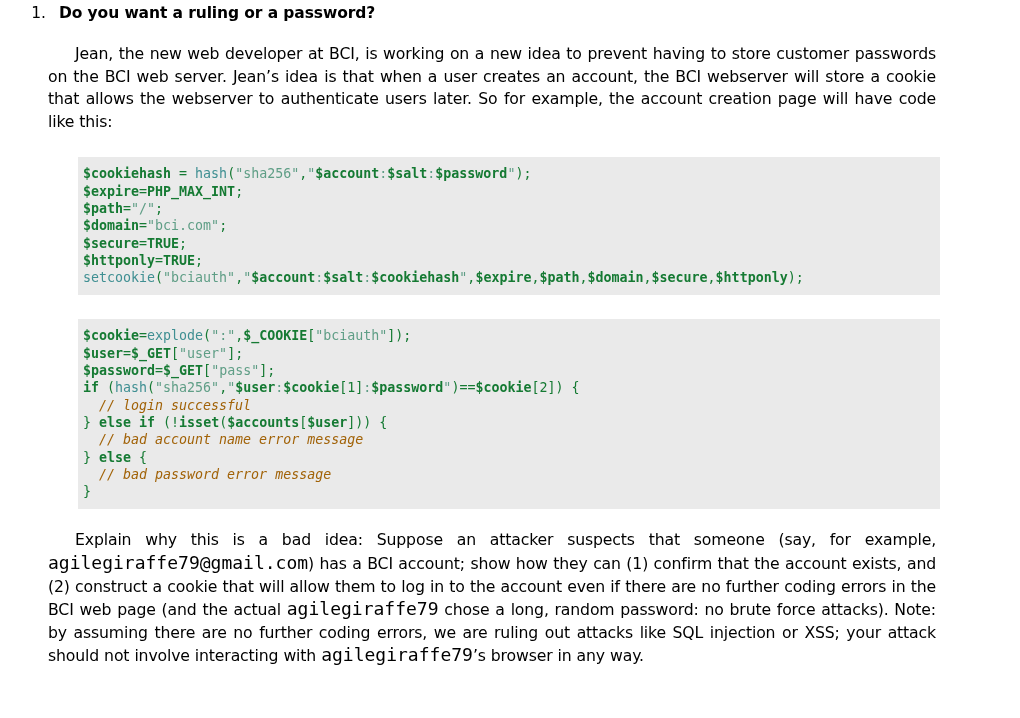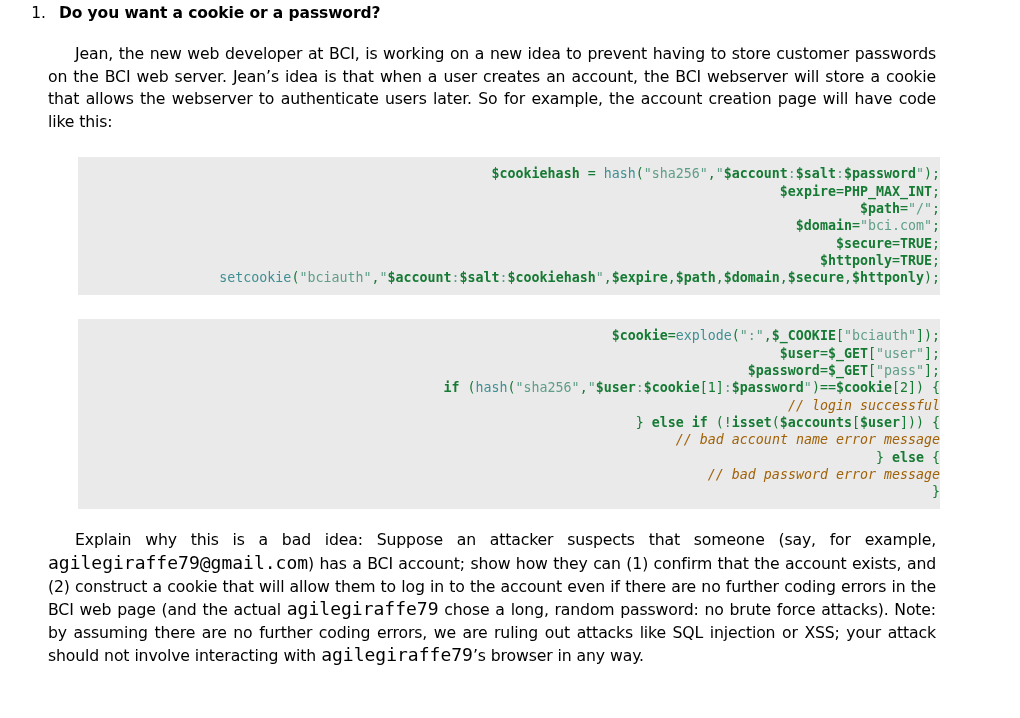--- a/index.html
+++ b/index.html
@@ -89,38 +89,38 @@
     padding-left: 4px;
     margin-left: 78px;
     margin-right: 80px;
   }
 
   
   .cb-wrap {
     margin: 0 80px 0 78px;
     background: #eaeaea;
   }
-  .cb-wrap .codeblock { padding-left: 5px; text-align: right; }
+  .cb-wrap .codeblock { padding-left: 5px; }
   .cb-wrap .codeblock .ln { margin-left: 0; margin-right: 0; padding-left: 0; }
 
   
   .k  { color: #157a33; font-weight: bold; }   
   .fn { color: #3f8f92; font-weight: normal; } 
   .s  { color: #5f9e86; font-weight: normal; } 
   .p  { color: #157a33; font-weight: normal; } 
   .c  { color: #a16207; font-style: italic; }  
 </style>
 </head>
 <body>
 
 <div class="page">
 
   <div class="problem">
     <span class="problem-number">1.</span>
-    <span class="problem-title">Do you want a cookie or a password?</span>
+    <span class="problem-title">Do you want a ruling or a password?</span>
   </div>
 
   <div class="body-block">
     <p class="para first"><span class="indent"></span><span>Jean, the new web developer at BCI, is working on a new idea to prevent having to store customer passwords on the BCI web server.  Jean’s idea is that when a user creates an account, the BCI webserver will store a cookie that allows the webserver to authenticate users later.  So for example, the account creation page will have code like this:</span></p>
   </div>
 
   <div class="cb-wrap cb1" style="margin-top:24px;">
     <div class="codeblock"><span class="ln"><span class="k">$cookiehash</span><span class="p"> = </span><span class="fn">hash</span><span class="p">(</span><span class="s">"sha256"</span><span class="p">,</span><span class="s">"</span><span class="k">$account</span><span class="s">:</span><span class="k">$salt</span><span class="s">:</span><span class="k">$password</span><span class="s">"</span><span class="p">);</span></span><span class="ln"><span class="k">$expire</span><span class="p">=</span><span class="k">PHP_MAX_INT</span><span class="p">;</span></span><span class="ln"><span class="k">$path</span><span class="p">=</span><span class="s">"/"</span><span class="p">;</span></span><span class="ln"><span class="k">$domain</span><span class="p">=</span><span class="s">"bci.com"</span><span class="p">;</span></span><span class="ln"><span class="k">$secure</span><span class="p">=</span><span class="k">TRUE</span><span class="p">;</span></span><span class="ln"><span class="k">$httponly</span><span class="p">=</span><span class="k">TRUE</span><span class="p">;</span></span><span class="ln"><span class="fn">setcookie</span><span class="p">(</span><span class="s">"bciauth"</span><span class="p">,</span><span class="s">"</span><span class="k">$account</span><span class="s">:</span><span class="k">$salt</span><span class="s">:</span><span class="k">$cookiehash</span><span class="s">"</span><span class="p">,</span><span class="k">$expire</span><span class="p">,</span><span class="k">$path</span><span class="p">,</span><span class="k">$domain</span><span class="p">,</span><span class="k">$secure</span><span class="p">,</span><span class="k">$httponly</span><span class="p">);</span></span></div>
   </div>
 

